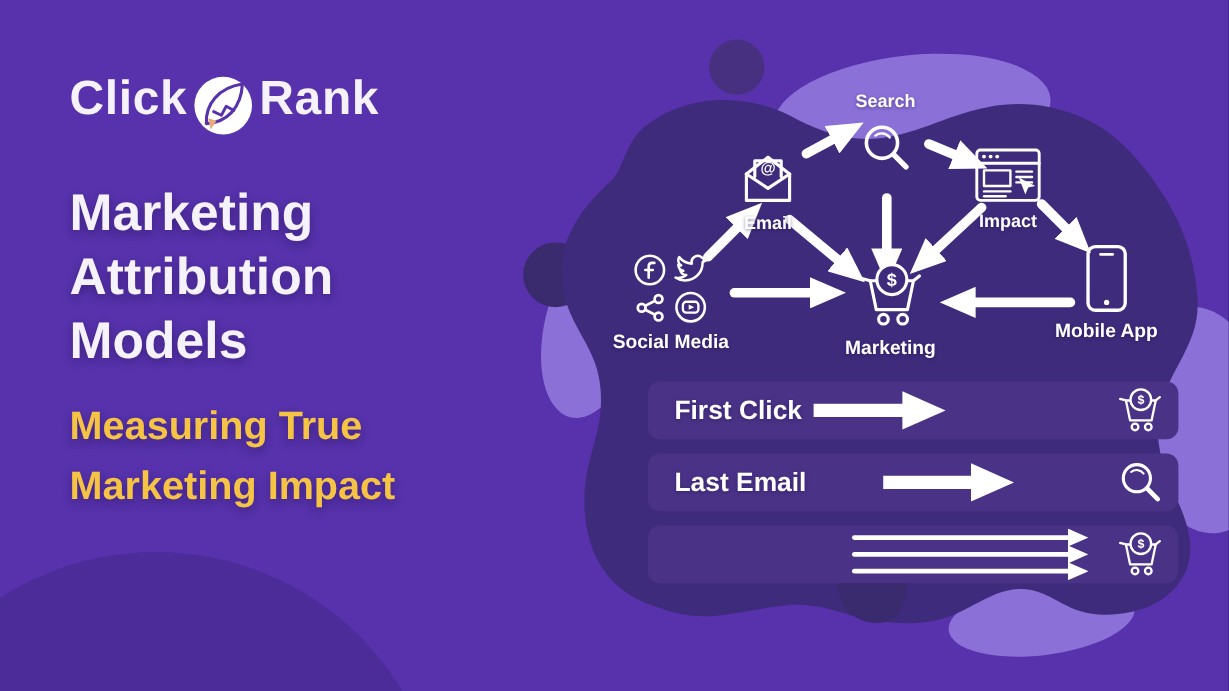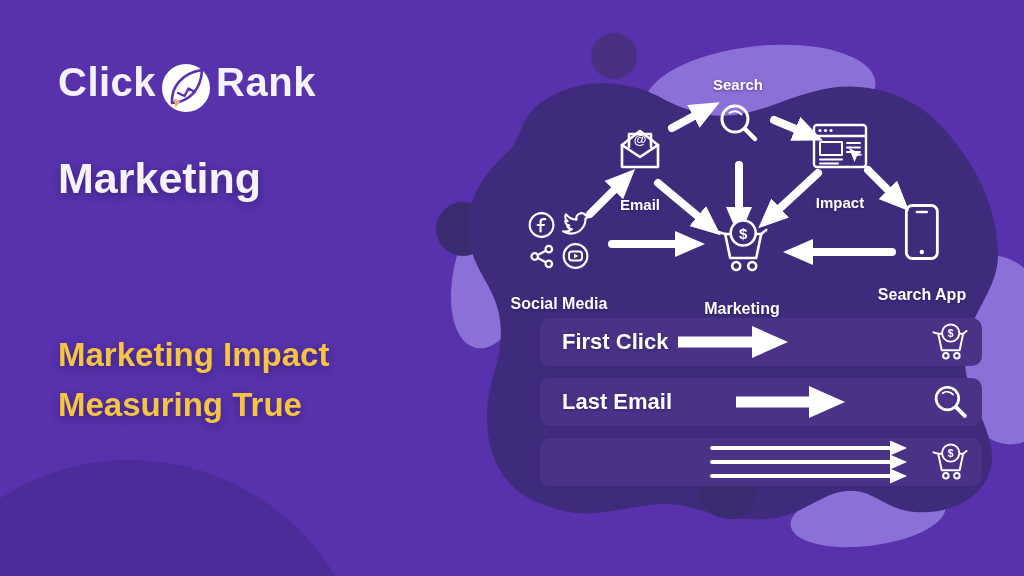--- a/index.html
+++ b/index.html
@@ -24,21 +24,21 @@
   .logo{position:absolute;left:58px;top:60px;display:flex;}
   .logo .word{font-size:40px;font-weight:bold;letter-spacing:.5px;color:#F6F2FC}
   .logo .mark{width:56px;height:56px;margin:0 2px}
   .headline{position:absolute;left:58px;top:152px;font-size:43px;line-height:53px;
     font-weight:bold;color:#F6F2FC;text-shadow:0 3px 8px rgba(30,15,75,.45)}
   .subheadline{position:absolute;left:58px;top:330px;font-size:33px;line-height:50px;
     font-weight:bold;color:var(--yellow);text-shadow:0 3px 8px rgba(30,15,75,.45)}
 
   
   .node{position:absolute;display:flex;flex-direction:column;align-items:center;transform:translateX(-50%)}
-  .node .lbl{font-size:15px;font-weight:bold;margin-top:25px;white-space:nowrap;text-shadow:0 1px 3px rgba(30,15,75,.5)}
+  .node .lbl{font-size:15px;font-weight:bold;margin-top:7px;white-space:nowrap;text-shadow:0 1px 3px rgba(30,15,75,.5)}
   .node .lbl-top{font-size:15px;font-weight:bold;margin-bottom:7px;white-space:nowrap;text-shadow:0 1px 3px rgba(30,15,75,.5)}
   .social-grid{display:grid;grid-template-columns:30px 30px;grid-gap:2px 4px;align-items:center;justify-items:center}
 
   
   .arrows{position:absolute;inset:0;width:1024px;height:576px;pointer-events:none}
 
   
   .bar{position:absolute;left:540px;width:442px;height:48px;background:var(--bar);
     border-radius:10px;display:flex;align-items:center}
   .bar .bar-label{font-size:22px;font-weight:bold;padding-left:22px;white-space:nowrap;
@@ -104,24 +104,26 @@
         <path d="M14 43 C13 27 24 13 44 10 C43 30 31 42 14 43 Z" fill="#FFFFFF" stroke="#5732AC" stroke-width="2.6" stroke-linejoin="round"></path>
         <path d="M20 33 l6.5 3 4-7.5 6.5 3.5" fill="none" stroke="#5732AC" stroke-width="2.4" stroke-linecap="round" stroke-linejoin="round"></path>
         <path d="M15.5 38.5 l7 2.2 -5 7.3 z" fill="#E9A87D"></path>
       </svg>
     </span>
     <span class="word">Rank</span>
   </div>
 
   <div class="headline">
     <div>Marketing</div>
+    <div>Attribution</div>
+    <div>Models</div>
   </div>
   <div class="subheadline">
+    <div>Measuring True</div>
     <div>Marketing Impact</div>
-    <div>Measuring True</div>
   </div>
 
   <div class="node" style="left:640px;top:125px">
     <span>
       <svg viewBox="0 0 50 46" width="50" height="46" fill="none" stroke="#FFFFFF" stroke-width="2.6" stroke-linecap="round" stroke-linejoin="round">
         <path d="M14 22 V9 H36 V22"></path>
         <text x="25" y="19" font-size="13" font-weight="bold" fill="#FFFFFF" stroke="none" text-anchor="middle" font-family="Liberation Sans,sans-serif">@</text>
         <path d="M7 20 L25 6 L43 20"></path>
         <path d="M7 20 V42 H43 V20"></path>
         <path d="M7 20 L25 32 L43 20"></path>
@@ -209,21 +211,21 @@
   </div>
 
   <div class="node" style="left:922px;top:203px">
     <span>
       <svg viewBox="0 0 36 58" width="36" height="58" fill="none" stroke="#FFFFFF" stroke-width="2.8" stroke-linecap="round">
         <rect x="2.5" y="2.5" width="31" height="53" rx="6"></rect>
         <line x1="13" y1="9" x2="23" y2="9" stroke-width="2.4"></line>
         <circle cx="18" cy="49" r="2.2" fill="#FFFFFF" stroke="none"></circle>
       </svg>
     </span>
-    <span class="lbl" style="font-size:16px">Search App</span>
+    <span class="lbl" style="font-size:16px">Mobile App</span>
   </div>
 
   <div class="bar" style="top:318px">
     <span class="bar-label">First Click</span>
     <svg class="bar-arrow" width="442" height="48" viewBox="0 0 442 48">
       <line x1="138" y1="24" x2="215" y2="24" stroke="#FFFFFF" stroke-width="11" marker-end="url(#headHuge)"></line>
     </svg>
     <span class="bar-icon">
       <svg viewBox="0 0 58 58" width="40" height="40" fill="none" stroke="#FFFFFF" stroke-width="2.8" stroke-linecap="round" stroke-linejoin="round">
         <path d="M5 15 L12 17 H48 L53 13"></path>

